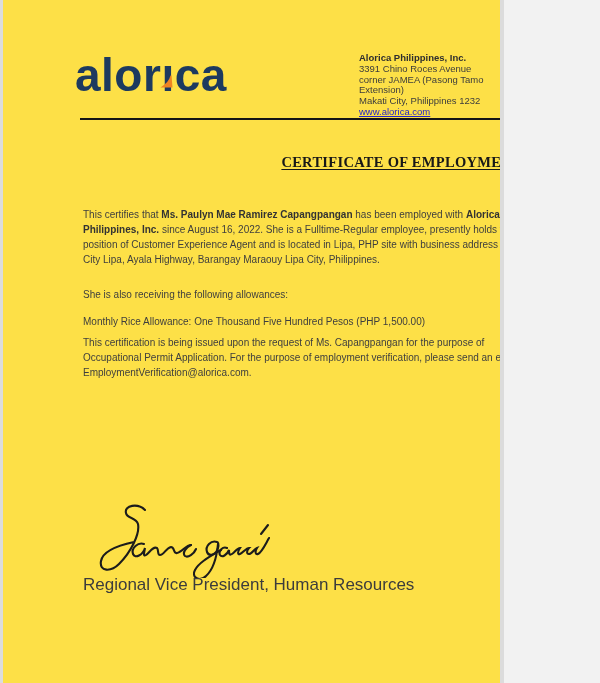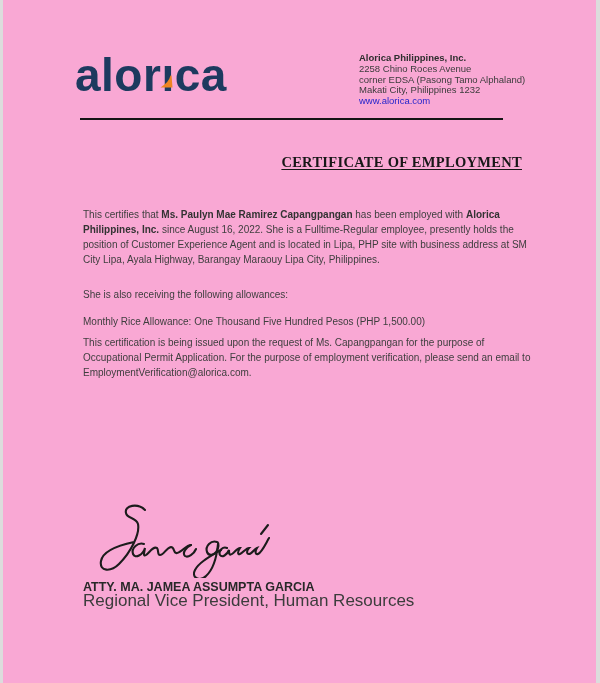--- a/index.html
+++ b/index.html
@@ -1,19 +1,19 @@
 <!DOCTYPE html>
 <html><head>
 <meta charset="utf-8">
 <style>
   html,body{margin:0;padding:0;background:#f2f2f2;}
   .page{
     position:relative;
-    width:600px;height:683px;
-    background:#f9a8d4;
+    width:504px;height:683px;
+    background:#fde047;
     border-left:3px solid #dcdcdc;
     border-right:4px solid #dcdcdc;
     box-sizing:border-box;
     overflow:hidden;
     font-family:"Liberation Sans", sans-serif;
     padding-left:22px;
   }
   
   .logo{
     position:absolute;left:72px;top:52px;
@@ -22,21 +22,21 @@
   }
   .logo .logo-i{position:relative;display:inline-block;}
   .logo .flag{
     position:absolute;left:-1px;top:-3px;width:13px;height:13px;
   }
   .company{
     position:absolute;left:356px;top:53px;
     font-size:9.5px;line-height:10.8px;color:#3c3c3c;
   }
   .company .cname{font-weight:700;color:#2e2e2e;}
-  .company a{color:#2424cc;cursor:pointer;}
+  .company a{color:#2424cc;text-decoration:underline;cursor:pointer;}
   .rule{
     position:absolute;left:77px;top:118px;width:423px;height:2px;
     background:#151515;border:0;margin:0;padding:0;
   }
   
   .title{
     position:absolute;left:77px;top:142px;width:430px;
     text-align:right;
     font-family:"Liberation Serif", serif;
     font-weight:700;font-size:14.5px;letter-spacing:0.3px;
@@ -72,22 +72,22 @@
 <div class="page">
 
   <div class="logo">
     <span>alor</span><span class="logo-i"><span>ı</span><span class="flag"><svg width="13" height="13" viewBox="0 0 13 13">
             <path d="M10.5,0.5 C9.5,5 6,9 0.5,12.5 L12.5,12.5 L11.5,0.5 Z" fill="#ef8522"></path>
           </svg></span></span><span>ca</span>
   </div>
 
   <div class="company">
     <div class="cname">Alorica Philippines, Inc.</div>
-    <div>2258 Chino Roces Avenue</div>
-    <div>corner EDSA (Pasong Tamo Alphaland)</div>
+    <div>3391 Chino Roces Avenue</div>
+    <div>corner JAMEA (Pasong Tamo Extension)</div>
     <div>Makati City, Philippines 1232</div>
     <div><a>www.alorica.com</a></div>
   </div>
 
   <div class="rule"></div>
 
   <h1 class="title">CERTIFICATE OF EMPLOYMENT</h1>
 
   <div class="bodytext">
       <p><span>This certifies that </span><span class="b">Ms. Paulyn Mae Ramirez Capangpangan</span><span> has been employed with </span><span class="b">Alorica Philippines, Inc.</span><span> since August 16, 2022. She is a Fulltime-Regular employee, presently holds the position of Customer Experience Agent and is located in Lipa, PHP site with business address at SM City Lipa, Ayala Highway, Barangay Maraouy Lipa City, Philippines.</span></p>
@@ -106,17 +106,16 @@
         <path d="M98,45 C93,47 89,53 92,56 C95,58 101,54 103,49"></path>
 
         <path d="M124,42 C118,40 112,46 114,52 C116,57 123,55 125,48 C126,44 125,42 124,42"></path>
         <path d="M125,44 C124,54 122,68 113,76 C107,82 98,78 102,70 C106,62 118,56 128,50"></path>
 
         <path d="M134,48 C130,46 125,51 127,55 C129,58 134,55 136,50 C136,53 136,56 139,54 C142,52 144,48 147,48 C145,51 144,55 147,54 C150,53 153,48 156,48 C154,50 153,54 156,54 C159,54 161,49 164,48 C162,51 162,55 165,54 C169,52 172,45 176,38"></path>
 
         <path d="M168,34 L175,25"></path>
       </g>
     </svg>
-    <div class="signame">ATTY. MA. JAMEA ASSUMPTA GARCIA</div>
     <div class="sigrole">Regional Vice President, Human Resources</div>
   </div>
 
 </div>
 
 </body></html>

